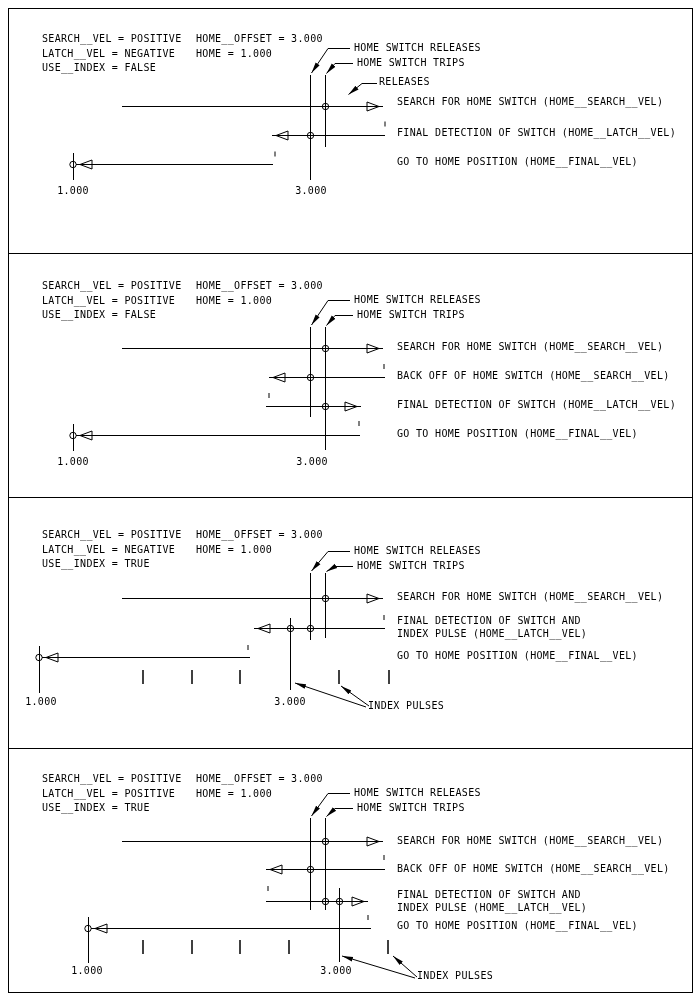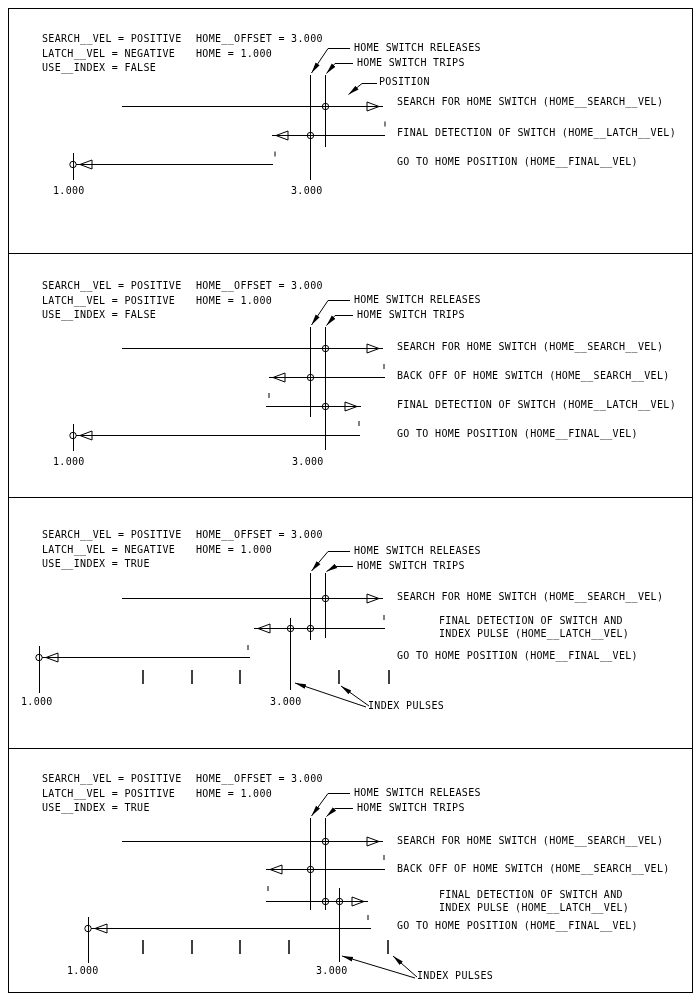--- a/index.html
+++ b/index.html
@@ -6,22 +6,22 @@
   #stage{
     position:relative;width:700px;height:1000px;background:#fff;
     font-family:"DejaVu Sans Mono", monospace;
     color:#000;overflow:hidden;
   }
   #stage svg{position:absolute;left:0;top:0;}
   .txt{
     position:absolute;font-size:10px;line-height:10px;letter-spacing:0.32px;
     white-space:nowrap;
   }
-  .txt2{line-height:13px;margin-left:42px;}
-  .ctr{text-align:left;width:40px;}
+  .txt2{line-height:13px;}
+  .ctr{text-align:center;width:40px;}
   .layer{position:absolute;left:0;top:0;width:700px;height:808px;}
 </style>
 </head>
 <body>
 
 <div id="stage">
 
 <svg width="700" height="1000" viewBox="0 0 700 1000">
   <defs>
     <marker id="dart" markerWidth="12" markerHeight="8" refX="11" refY="4" orient="auto" markerUnits="userSpaceOnUse">
@@ -193,21 +193,21 @@
 </svg>
 
 <div class="layer">
   <div class="txt" style="left:42px;top:34px">SEARCH__VEL = POSITIVE</div>
   <div class="txt" style="left:42px;top:48.5px">LATCH__VEL = NEGATIVE</div>
   <div class="txt" style="left:42px;top:63px">USE__INDEX = FALSE</div>
   <div class="txt" style="left:196px;top:34px">HOME__OFFSET = 3.000</div>
   <div class="txt" style="left:196px;top:48.5px">HOME = 1.000</div>
   <div class="txt" style="left:354px;top:43px">HOME SWITCH RELEASES</div>
   <div class="txt" style="left:357px;top:58px">HOME SWITCH TRIPS</div>
-  <div class="txt" style="left:379px;top:77px">POSITION</div>
+  <div class="txt" style="left:379px;top:77px">RELEASES</div>
   <div class="txt" style="left:397px;top:97px">SEARCH FOR HOME SWITCH (HOME__SEARCH__VEL)</div>
   <div class="txt" style="left:397px;top:128px">FINAL DETECTION OF SWITCH (HOME__LATCH__VEL)</div>
   <div class="txt" style="left:397px;top:157px">GO TO HOME POSITION (HOME__FINAL__VEL)</div>
   <div class="txt ctr" style="left:53px;top:186px">1.000</div>
   <div class="txt ctr" style="left:291px;top:186px">3.000</div>
 </div>
 
 <div class="layer">
   <div class="txt" style="left:42px;top:281px">SEARCH__VEL = POSITIVE</div>
   <div class="txt" style="left:42px;top:295.5px">LATCH__VEL = POSITIVE</div>

